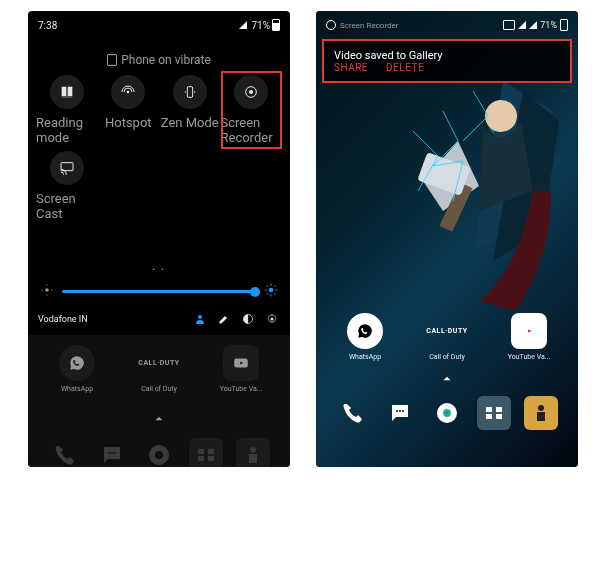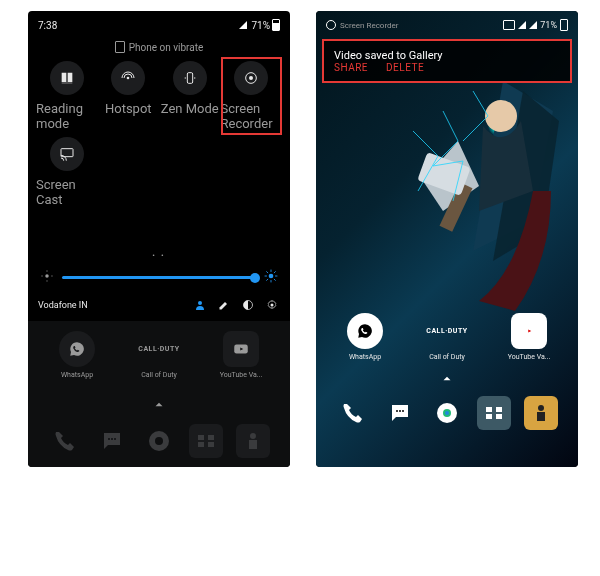--- a/index.html
+++ b/index.html
@@ -47,22 +47,22 @@
   .statusbar .right{display:flex;align-items:center;gap:2px;}
   .statusbar .tri{
     width:0;height:0;border-style:solid;border-width:0 0 8px 8px;
     border-color:transparent transparent #fff transparent;margin-right:2px;
   }
   .statusbar .batt{
     width:6px;height:10px;border:1px solid #fff;border-radius:1px;position:relative;
   }
   .statusbar .batt::after{content:"";position:absolute;bottom:0;left:0;right:0;height:70%;background:#fff;}
   .vibrate-row{
-    text-align:center;font-size:10px;color:var(--text-dim);padding:6px 0 8px 0;
-    display:flex;align-items:center;justify-content:center;gap:4px;
+    text-align:center;font-size:12px;color:var(--text-dim);padding:6px 0 8px 0;
+    display:flex;align-items:center;justify-content:center;gap:4px;margin-top:12px;
   }
   .vibrate-row .vicon{width:8px;height:10px;border:1px solid var(--text-dim);border-radius:1px;}
   .qs-grid{
     display:grid;
     grid-template-columns:repeat(4,1fr);
     gap:6px 0;
     padding:0 8px 0 8px;
   }
   .qs-tile{
     display:flex;flex-direction:column;align-items:center;

